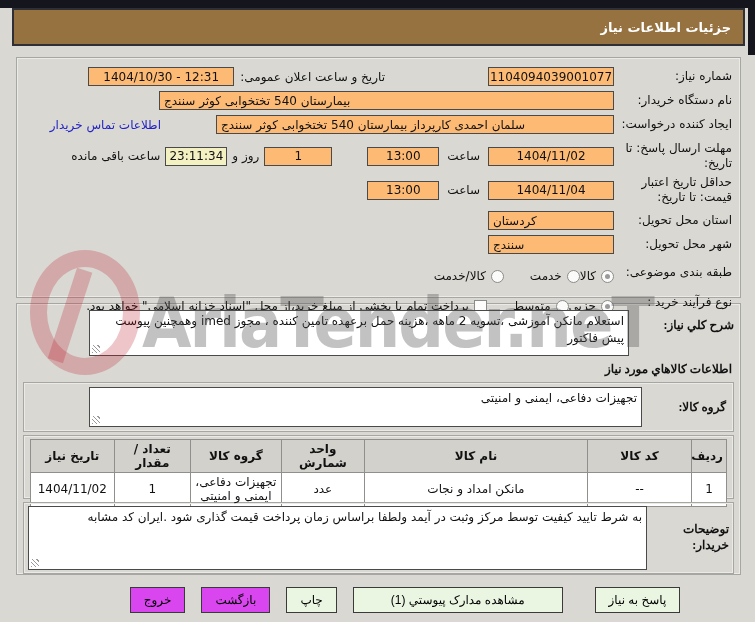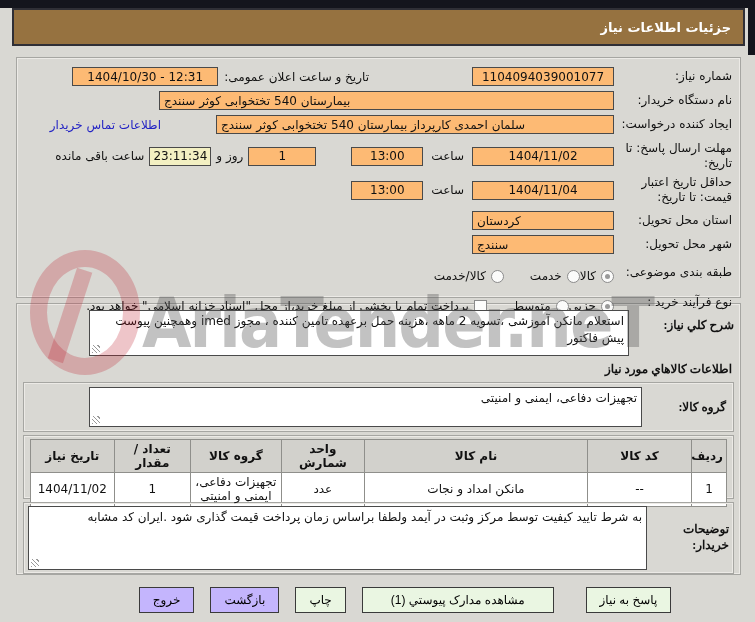--- a/index.html
+++ b/index.html
@@ -25,21 +25,21 @@
   .frow { display:flex; align-items:center; margin-bottom:5px; }
   .lbl { flex:none; }
   .lbl-col { width:118px; flex:none; line-height:1.25; }
   .field {
     background:#fdba74; border:1px solid #4a4a4a; height:19px;
     display:flex; align-items:center; justify-content:center;
     font-size:12px; overflow:hidden; white-space:nowrap;
   }
   .field.rt { justify-content:flex-end; padding-left:4px; padding-right:3px; }
   .field.ltr { direction:ltr; }
-  .w155 { width:142px; } .w146 { width:146px; } .w72 { width:72px; }
+  .w155 { width:126px; } .w146 { width:146px; } .w72 { width:72px; }
   .w68 { width:68px; } .w62 { width:62px; }
   .wide { flex:none; width:455px; }
   .wide2 { flex:none; width:398px; }
   .yellow { background:#f3f0c2; }
   .link { color:#2323c4; margin-right:55px; cursor:pointer; }
   .radio {
     width:13px; height:13px; border:1px solid #8b8b8b; border-radius:50%;
     background:#fbfbfa; display:inline-block; flex:none; position:relative;
   }
   .radio.sel::after {
@@ -71,22 +71,22 @@
   th { background:#d2d1cc; font-weight:bold; height:24px; font-size:12px; }
   td { background:#fff; height:32px; font-size:12px; line-height:1.2; }
   .notes-box { height:72px; display:flex; align-items:center; padding:0 4px; }
   .notes-box .lbl { width:82px; line-height:1.3; }
   .ta-notes { width:628px; height:64px; }
   .btn-row { display:flex; justify-content:center; align-items:center; gap:16px; margin-top:12px; padding-left:55px; }
   .btn {
     height:26px; border:1px solid #3a3a3a; display:flex; align-items:center;
     font-size:12px; padding:0 13px; cursor:pointer; background:#eaf6e2; white-space:nowrap;
   }
-  .btn.pink { background:#c4b5fd; }
-  .btn.wide-btn { padding:0 28px; }
+  .btn.pink { background:#d946ef; }
+  .btn.wide-btn { padding:0 37px; }
   .btn.first { margin-left:16px; }
   
   .watermark { position:absolute; inset:0; pointer-events:none; z-index:50; }
   .wm-text {
     position:absolute; top:286px; left:142px; direction:ltr;
     font-family:"DejaVu Sans", sans-serif; font-weight:bold; font-size:64px;
     letter-spacing:-2px; color:#4e4e4e; opacity:.34; transform:scaleY(1.08);
     white-space:nowrap;
   }
   .wm-ring {

